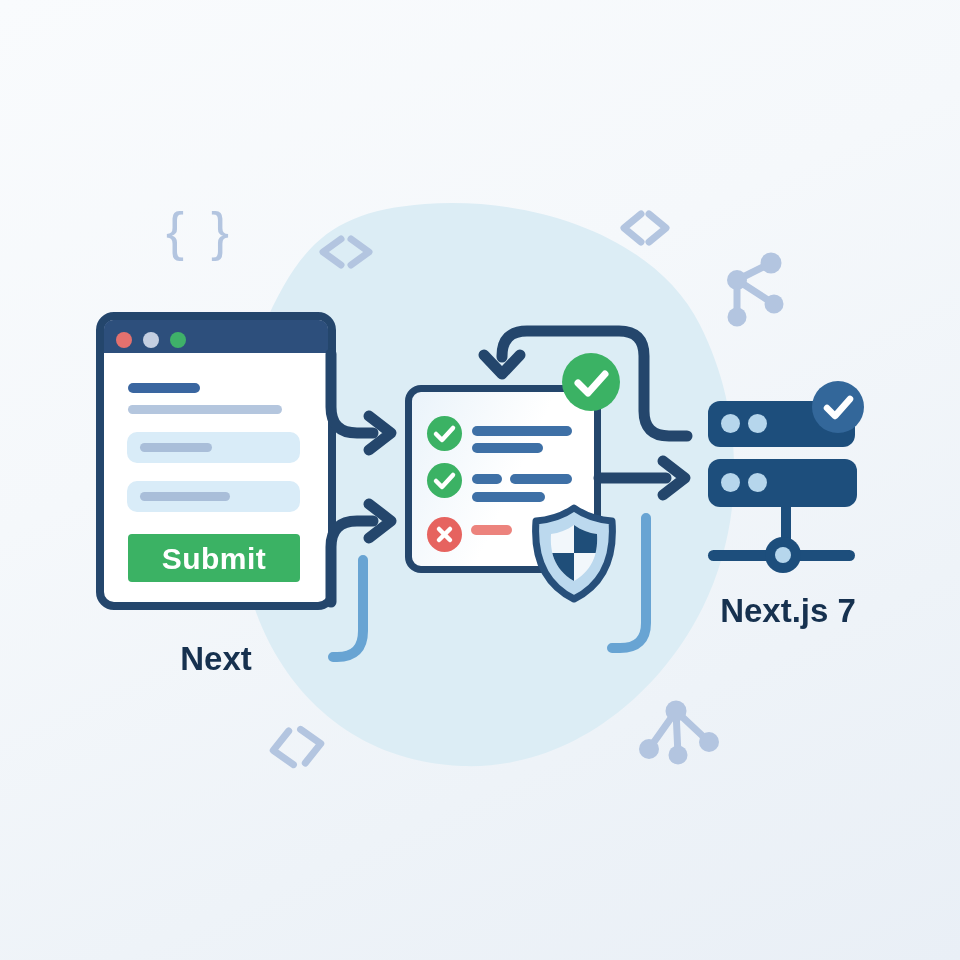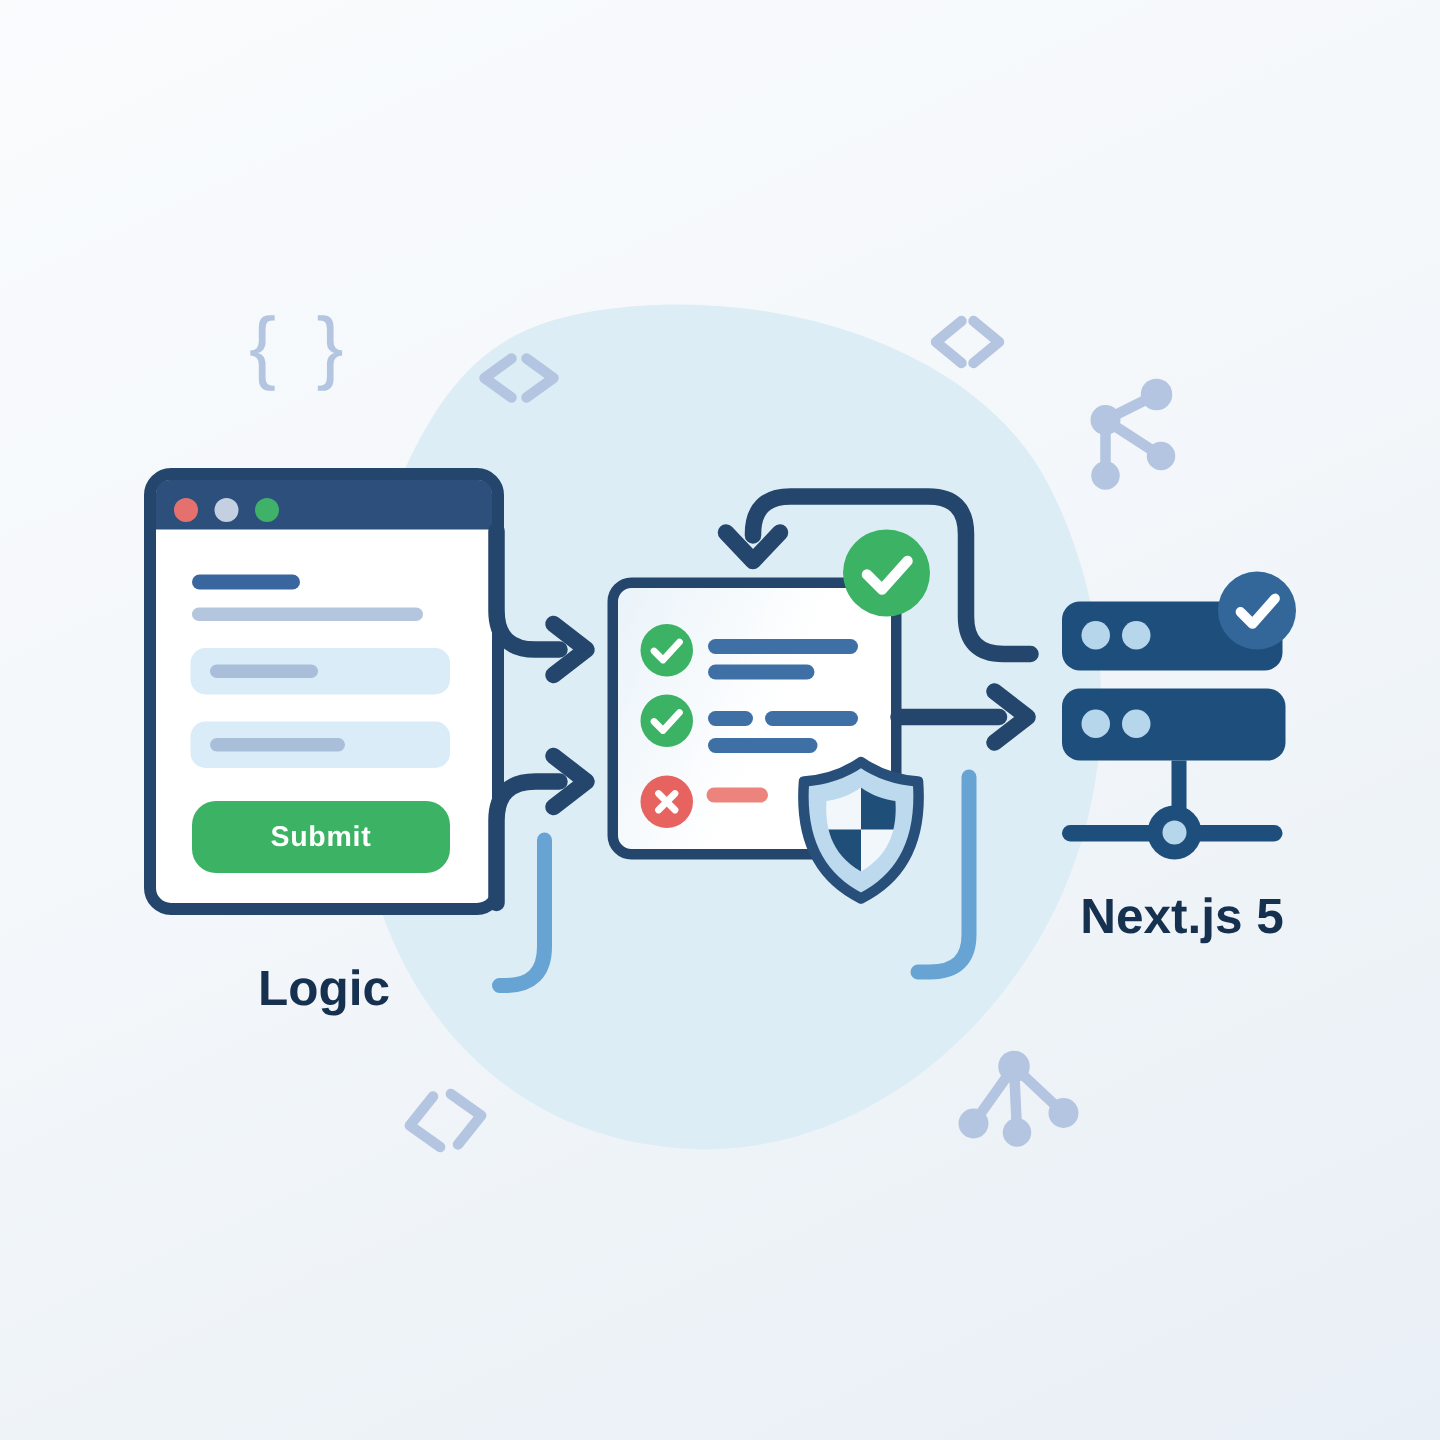--- a/index.html
+++ b/index.html
@@ -27,22 +27,22 @@
   .f-decor{fill:var(--decor);stroke:none;}
   .l-decor{stroke:var(--decor);stroke-width:7;stroke-linecap:round;}
   
   .form-window{left:96px;top:312px;width:240px;height:298px;border:8px solid var(--outline);
     border-radius:18px;background:#fff;box-sizing:border-box;z-index:3;}
   .titlebar{position:absolute;left:0;top:0;right:0;height:33px;background:var(--titlebar);
     border-radius:9px 9px 0 0;}
   .dot{position:absolute;top:12px;width:16px;height:16px;border-radius:50%;}
   .line{position:absolute;border-radius:6px;}
   .input-field{position:absolute;background:var(--input-bg);border-radius:10px;}
-  .submit-btn{position:absolute;left:24px;top:214px;width:172px;height:48px;border-radius:16px;
-    background:var(--green);color:#fff;font-weight:700;font-size:19px;line-height:48px;
+  .submit-btn{position:absolute;left:24px;top:214px;width:172px;height:48px;border-radius:4px;
+    background:var(--green);color:#fff;font-weight:700;font-size:30px;line-height:48px;
     text-align:center;letter-spacing:.5px;border:none;}
   
   .validation-card{left:405px;top:385px;width:196px;height:188px;border:7px solid var(--outline);
     border-radius:16px;background:linear-gradient(115deg,#eaf3fa 0%,#ffffff 55%);box-sizing:border-box;z-index:3;}
   .vcircle{position:absolute;width:35px;height:35px;border-radius:50%;}
   .vcircle.green{background:var(--green);}
   .vcircle.red{background:var(--red);}
   .badge{border-radius:50%;display:flex;align-items:center;justify-content:center;}
   
   .rack{background:var(--server-navy);border-radius:12px;z-index:3;}
@@ -108,21 +108,21 @@
     <div class="line" style="left:24px;top:63px;width:72px;height:10px;background:var(--dark-line)"></div>
     <div class="line" style="left:24px;top:85px;width:154px;height:9px;background:var(--gray-line)"></div>
     <div class="input-field" style="left:23px;top:112px;width:173px;height:31px">
       <div class="line" style="left:13px;top:11px;width:72px;height:9px;background:var(--input-line)"></div>
     </div>
     <div class="input-field" style="left:23px;top:161px;width:173px;height:31px">
       <div class="line" style="left:13px;top:11px;width:90px;height:9px;background:var(--input-line)"></div>
     </div>
     <button class="submit-btn">Submit</button>
   </div>
-  <div class="abs diagram-label" style="left:96px;top:640px;width:240px">Logic</div>
+  <div class="abs diagram-label" style="left:96px;top:640px;width:240px">Next</div>
 
   <div class="abs validation-card">
     <div class="vcircle green badge" style="left:15px;top:24px">
       <svg width="35" height="35" viewBox="0 0 35 35">
           <polyline points="9,18 15,24 26,12" fill="none" stroke="#fff" stroke-width="4.5" stroke-linecap="round" stroke-linejoin="round"></polyline>
         </svg>
     </div>
     <div class="line" style="left:60px;top:34px;width:100px;height:10px;background:var(--navy-bar)"></div>
     <div class="line" style="left:60px;top:51px;width:71px;height:10px;background:var(--navy-bar)"></div>
     <div class="vcircle green badge" style="left:15px;top:71px">
@@ -174,21 +174,21 @@
   <div class="abs badge" style="left:812px;top:381px;width:52px;height:52px;background:var(--badge-blue);z-index:8">
     <svg width="52" height="52" viewBox="0 0 52 52">
         <polyline points="15,27 23,35 38,18" fill="none" stroke="#fff" stroke-width="6.5" stroke-linecap="round" stroke-linejoin="round"></polyline>
       </svg>
   </div>
   <div class="abs" style="left:781px;top:507px;width:10px;height:38px;background:var(--server-navy);z-index:3"></div>
   <div class="abs" style="left:708px;top:550px;width:147px;height:11px;border-radius:5.5px;background:var(--server-navy);z-index:3"></div>
   <div class="abs badge" style="left:765px;top:537px;width:36px;height:36px;background:var(--server-navy);z-index:4">
     <span style="width:16px;height:16px;border-radius:50%;background:var(--dot-light)"></span>
   </div>
-  <div class="abs diagram-label" style="left:696px;top:592px;width:184px">Next.js 5</div>
+  <div class="abs diagram-label" style="left:696px;top:592px;width:184px">Next.js 7</div>
 
   <svg class="abs" style="left:0;top:0;z-index:6" width="960" height="960" viewBox="0 0 960 960">
     <g>
       <path class="s-navy" d="M 331 354 L 331 407 Q 331 433 357 433 L 373 433"></path>
       <path class="s-navy" d="M 369 416 L 391 433 L 369 450"></path>
     </g>
     <g>
       <path class="s-navy" d="M 331 602 L 331 547 Q 331 521 357 521 L 373 521"></path>
       <path class="s-navy" d="M 369 504 L 391 521 L 369 538"></path>
     </g>

